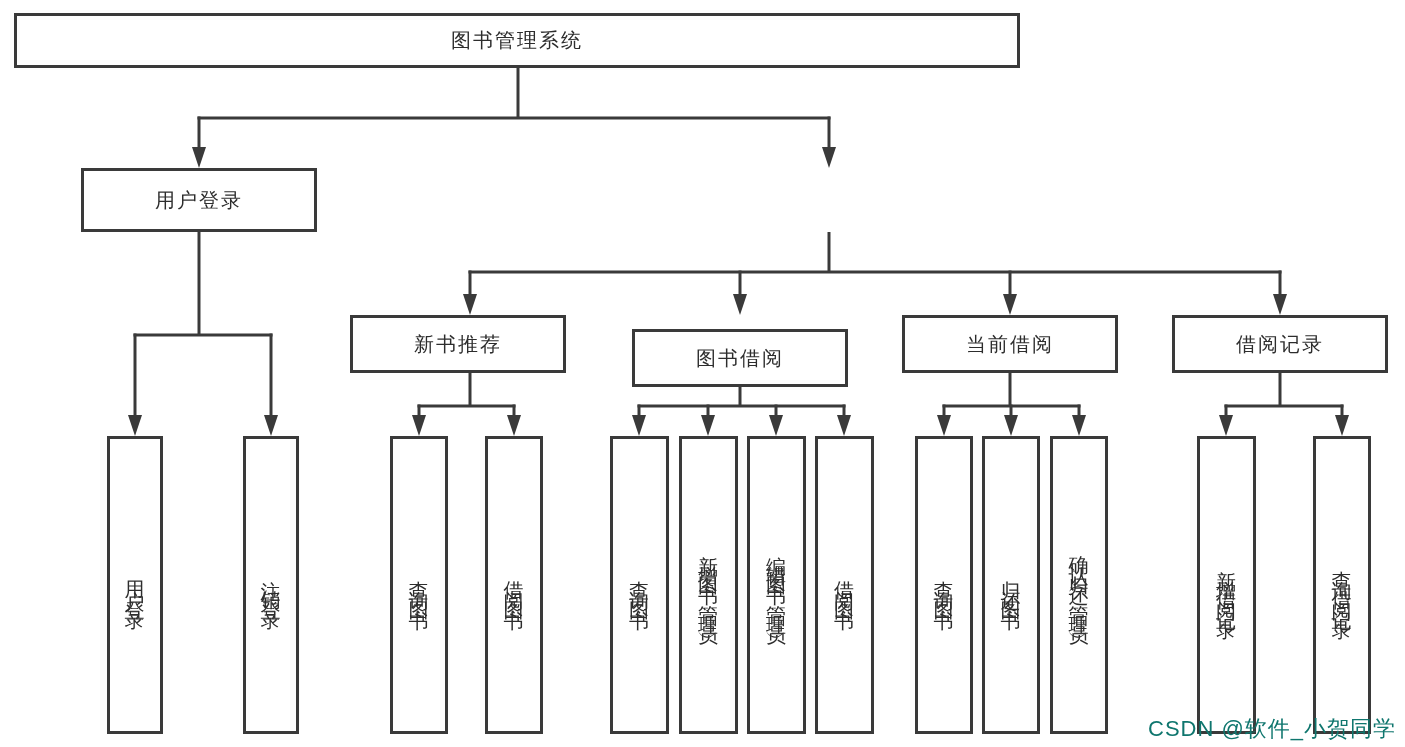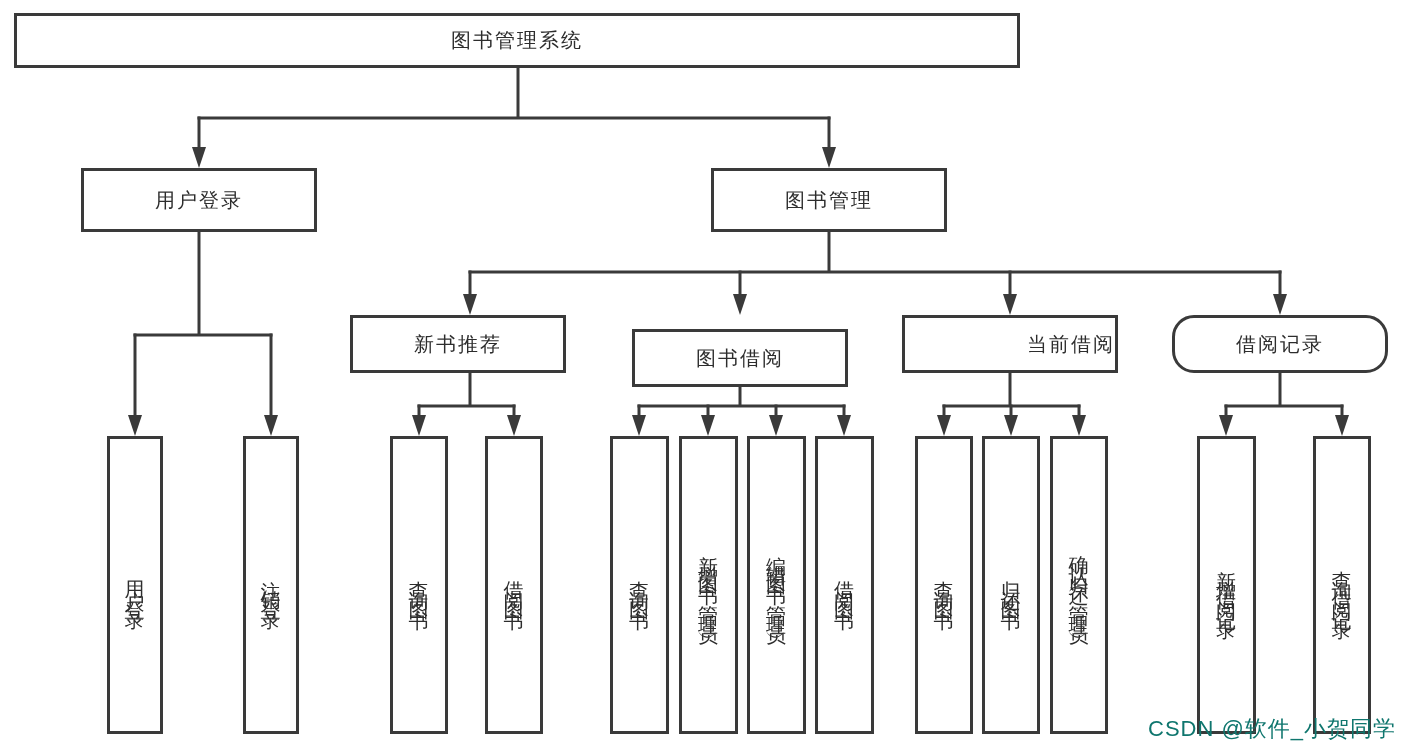--- a/index.html
+++ b/index.html
@@ -125,34 +125,31 @@
     </g>
   </svg>
 
   <div class="node hnode" style="left:14px; top:13px; width:1006px; height:55px;">
     <span>图书管理系统</span>
   </div>
 
   <div class="node hnode" style="left:81px; top:168px; width:236px; height:64px;">
     <span>用户登录</span>
   </div>
-  <div class="node hnode" style="left:711px; top:168px; width:236px; height:64px;">
-    <span>图书管理</span>
-  </div>
 
   <div class="node hnode" style="left:350px; top:315px; width:216px; height:58px;">
     <span>新书推荐</span>
   </div>
   <div class="node hnode" style="left:632px; top:315px; width:216px; height:58px;margin-top:14px;">
     <span>图书借阅</span>
   </div>
-  <div class="node hnode" style="left:902px; top:315px; width:216px; height:58px;justify-content:flex-end;">
+  <div class="node hnode" style="left:902px; top:315px; width:216px; height:58px;">
     <span>当前借阅</span>
   </div>
-  <div class="node hnode" style="left:1172px; top:315px; width:216px; height:58px;border-radius:22px;">
+  <div class="node hnode" style="left:1172px; top:315px; width:216px; height:58px;">
     <span>借阅记录</span>
   </div>
 
   <div class="node vnode" style="left:107px; top:436px; width:56px; height:298px;">
     <span class="vlabel">用户登录</span>
   </div>
   <div class="node vnode" style="left:243px; top:436px; width:56px; height:298px;">
     <span class="vlabel">注销登录</span>
   </div>
 

